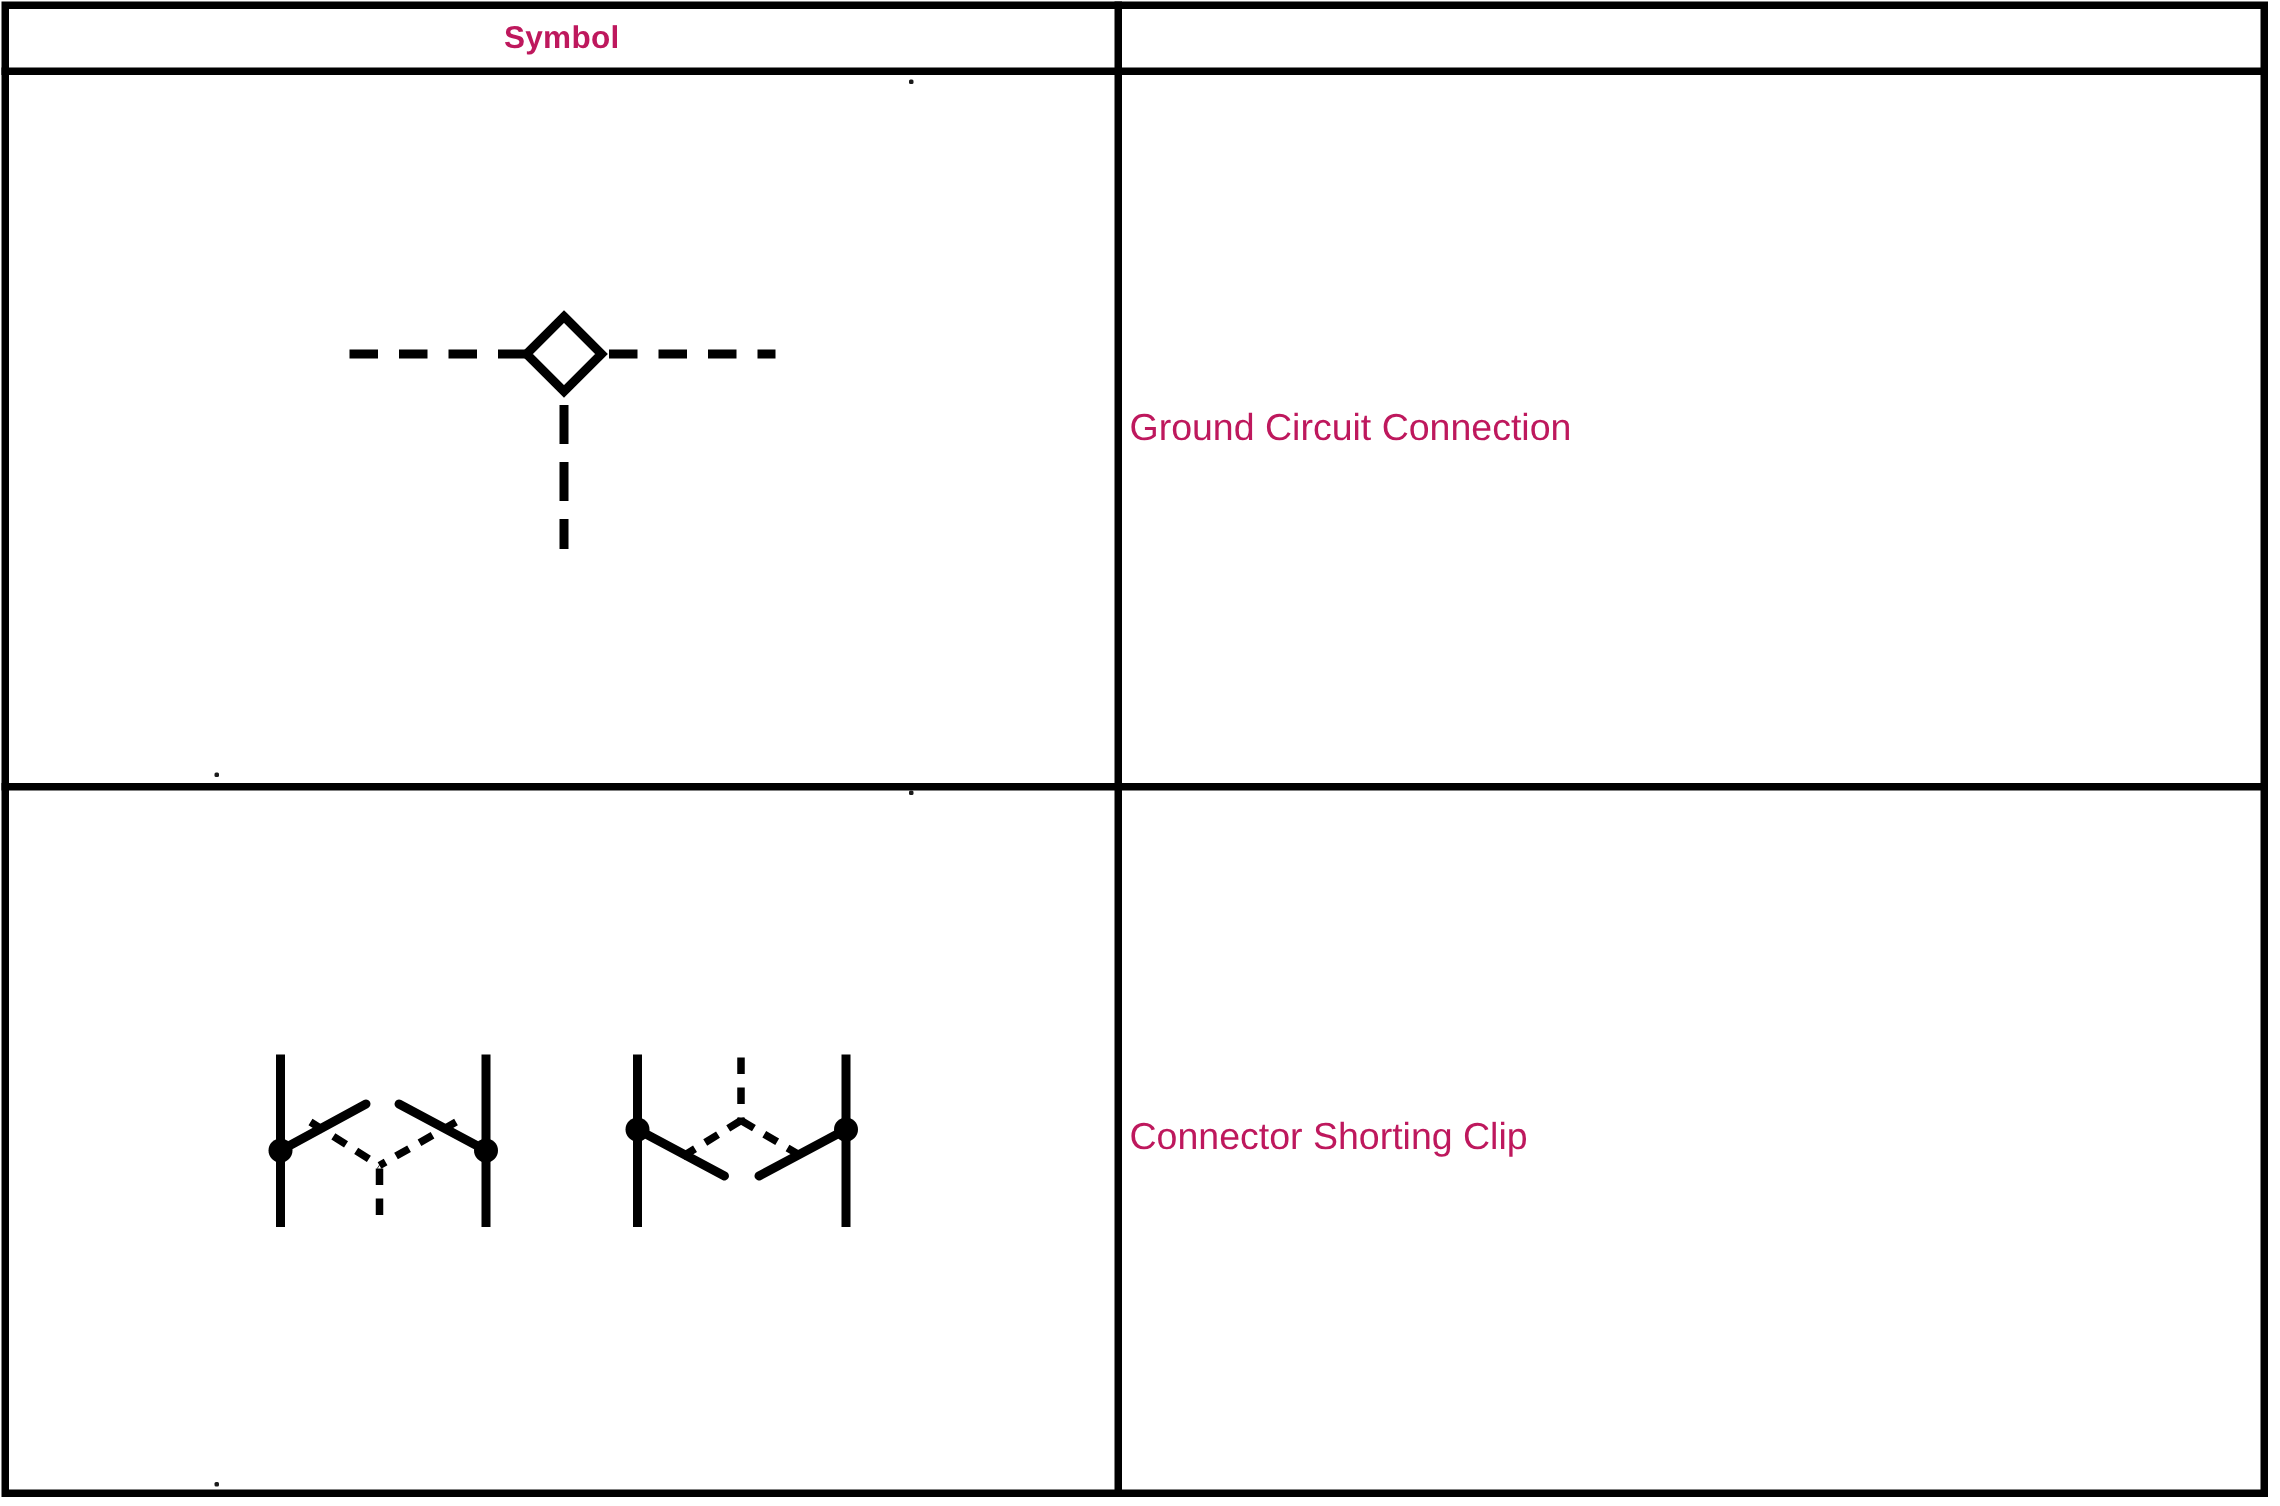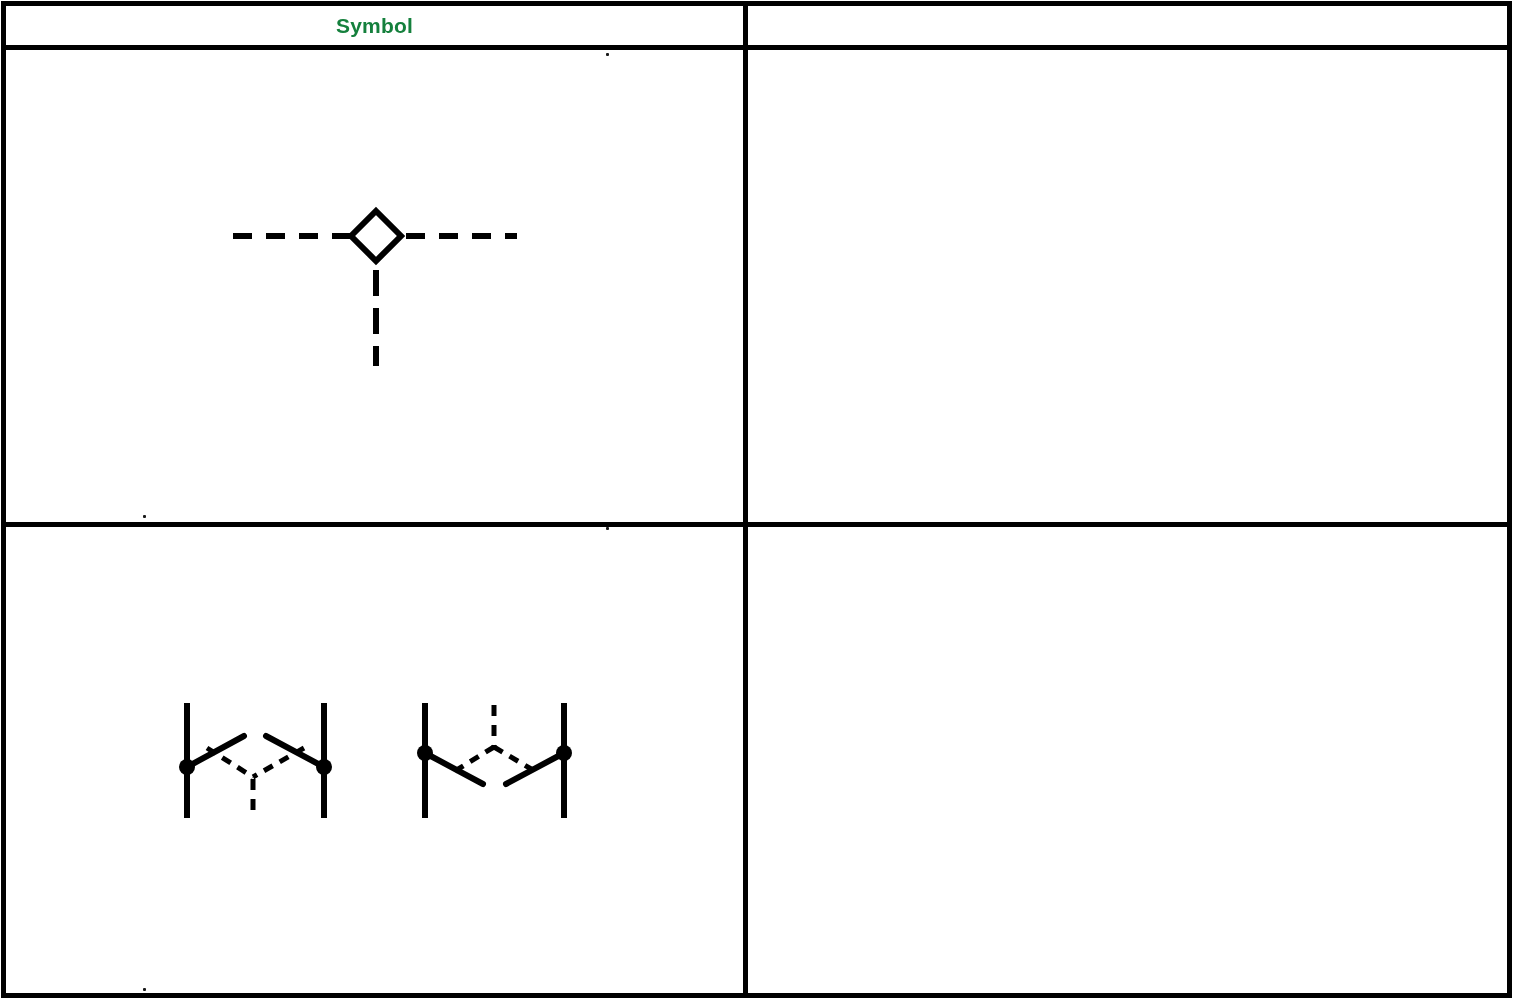--- a/index.html
+++ b/index.html
@@ -3,21 +3,21 @@
 <meta charset="utf-8">
 <style>
   * { margin: 0; padding: 0; box-sizing: border-box; }
   html, body { background: #ffffff; }
   .page {
     position: relative;
     width: 1520px;
     height: 1004px;
     background: #ffffff;
     font-family: "Liberation Sans", sans-serif;
-    color: #15803d;
+    color: #be185d;
     overflow: hidden;
   }
   .tbl-outline {
     position: absolute;
     left: 1px; top: 1px;
     width: 1511px; height: 997px;
     border: 5px solid #000000;
     background: transparent;
   }
   .col-divider {
@@ -98,20 +98,23 @@
         <line class="ink-stroke" x1="227" y1="186" x2="345" y2="186" stroke-width="6" stroke-dasharray="19 14"></line>
 
         <line class="ink-stroke" x1="400" y1="186" x2="511" y2="186" stroke-width="6" stroke-dasharray="19 14"></line>
 
         <polygon class="diamond-shape" points="370,161 395,186 370,211 345,186" stroke-width="6" stroke-linejoin="miter"></polygon>
 
         <line class="ink-stroke" x1="370" y1="220" x2="370" y2="316" stroke-width="6" stroke-dasharray="26 12"></line>
       </g>
     </svg>
   </div>
+  <div class="desc-cell desc-1">
+    <span>Ground Circuit Connection</span>
+  </div>
 
   <div class="sym-cell sym-2">
     <svg viewBox="0 0 737 465">
 
       <g stroke-linecap="butt">
         <line class="ink-stroke" x1="181" y1="177" x2="181" y2="292" stroke-width="6"></line>
         <line class="ink-stroke" x1="318" y1="177" x2="318" y2="292" stroke-width="6"></line>
         <circle class="ink-fill" cx="181" cy="241" r="8"></circle>
         <circle class="ink-fill" cx="318" cy="241" r="8"></circle>
         <line class="ink-stroke" x1="181" y1="241" x2="238" y2="210" stroke-width="6" stroke-linecap="round"></line>
@@ -127,19 +130,22 @@
         <circle class="ink-fill" cx="419" cy="227" r="8"></circle>
         <circle class="ink-fill" cx="558" cy="227" r="8"></circle>
         <line class="ink-stroke" x1="419" y1="227" x2="477" y2="258" stroke-width="6" stroke-linecap="round"></line>
         <line class="ink-stroke" x1="558" y1="227" x2="500" y2="258" stroke-width="6" stroke-linecap="round"></line>
         <line class="ink-stroke" x1="488" y1="179" x2="488" y2="221" stroke-width="5" stroke-dasharray="11 9"></line>
         <line class="ink-stroke" x1="488" y1="221" x2="449" y2="245" stroke-width="5" stroke-dasharray="10 8"></line>
         <line class="ink-stroke" x1="488" y1="221" x2="527" y2="244" stroke-width="5" stroke-dasharray="10 8"></line>
       </g>
     </svg>
   </div>
+  <div class="desc-cell desc-2">
+    <span>Connector Shorting Clip</span>
+  </div>
 
   <div class="speck" style="left:606px; top:53px;"></div>
   <div class="speck" style="left:143px; top:515px;"></div>
   <div class="speck" style="left:606px; top:527px;"></div>
   <div class="speck" style="left:143px; top:988px;"></div>
 
 </div>
 
 </body></html>

